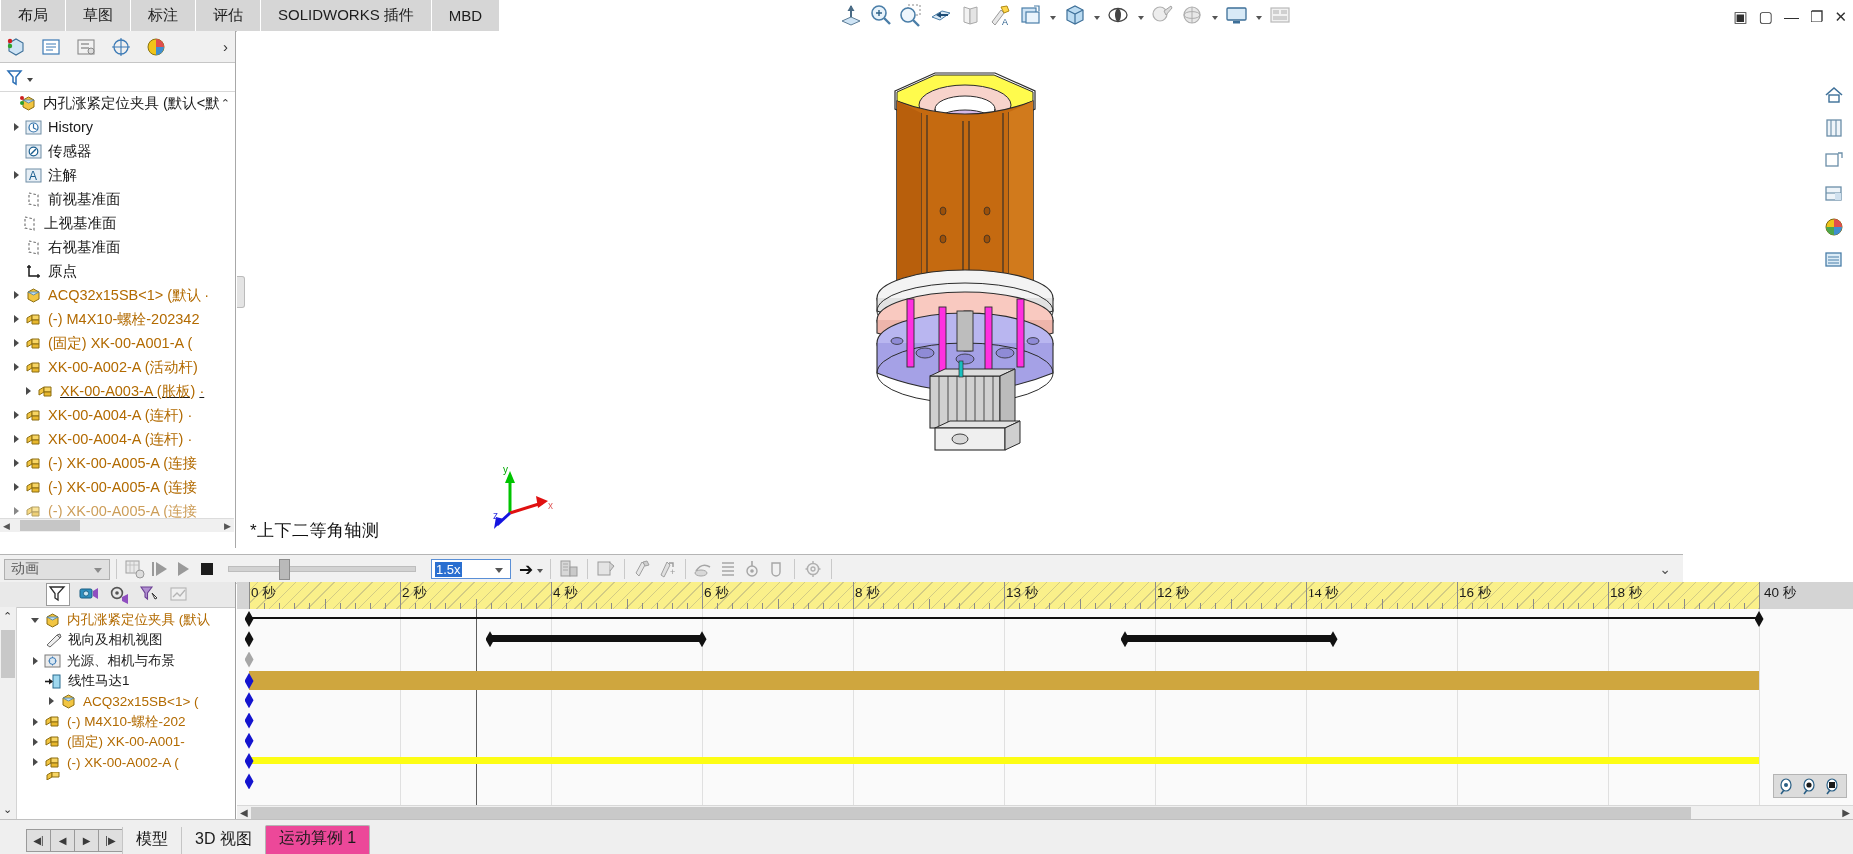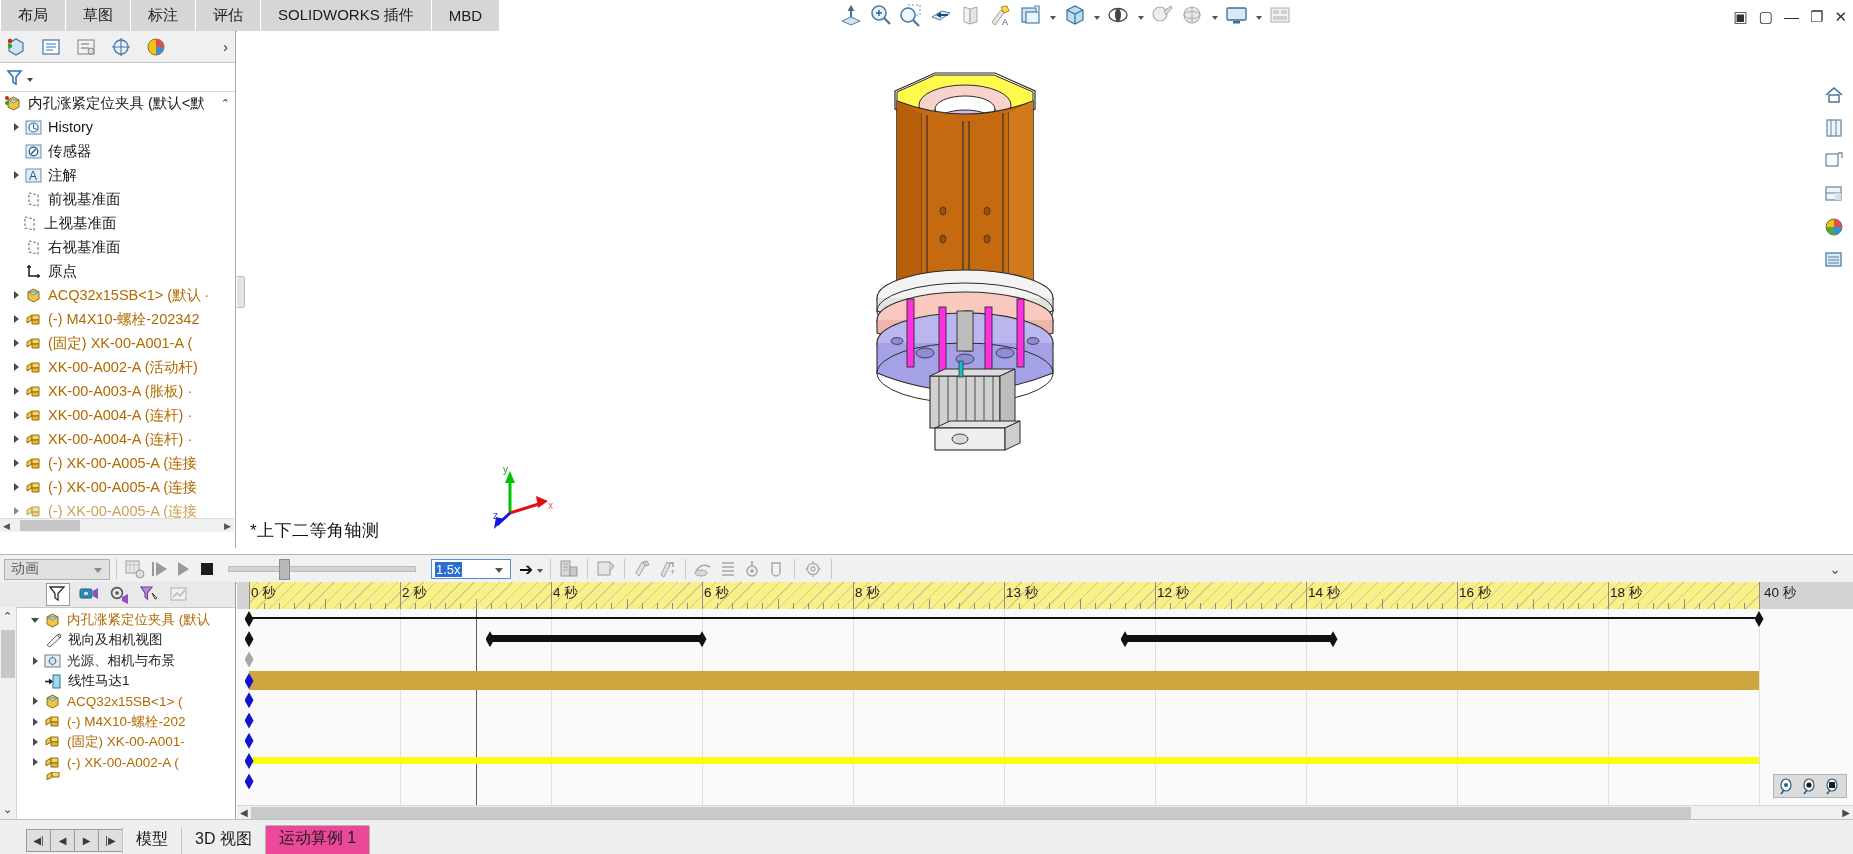--- a/index.html
+++ b/index.html
@@ -124,21 +124,21 @@
     position: absolute; right: 4px; top: 52px; width: 30px;
     display: flex; flex-direction: column; gap: 9px; align-items: center;
   }
   .rs-ico { width: 24px; height: 24px; }
 
   
   .triad { position: absolute; left: 255px; top: 430px; width: 70px; height: 70px; }
 
   
   .ms-toolbar {
-    position: absolute; left: 0; top: 554px; width: 1853px; height: 28px;
+    position: absolute; left: 0; top: 554px; width: 1683px; height: 28px;
     background: #f1f1f1; border-top: 1px solid #b5b5b5; border-bottom: 1px solid #cfcfcf;
     display: flex; align-items: center;
   }
   .ms-combo {
     margin-left: 4px; width: 106px; height: 21px; background: #e0e0e0;
     border: 1px solid #b0b0b0; display: flex; align-items: center;
     font-size: 14px; color: #5a5a5a; padding-left: 6px; box-sizing: border-box;
     position: relative;
   }
   .ms-combo .cb-caret {
@@ -455,21 +455,21 @@
       <span class="filter-funnel">
         <svg width="17" height="17" viewBox="0 0 17 17">
           <polygon points="2,2 15,2 10,8 10,15 7,13 7,8" fill="none" stroke="#2b6fb5" stroke-width="1.5"></polygon>
         </svg>
       </span>
       <span class="filter-caret"></span>
     </div>
 
     <div class="tree-scroll">
 
-      <div class="tree-row" style="padding-left:4px;">
+      <div class="tree-row" style="padding-left:19px;">
         <span class="tico">
           <svg width="19" height="19" viewBox="0 0 19 19">
             <polygon points="4,6 9.5,3 15,6 15,13 9.5,16 4,13" fill="#f2c541" stroke="#8c6d10" stroke-width="1"></polygon>
             <polygon points="4,6 9.5,9 15,6" fill="#bfe0f5" stroke="#4c7fa3" stroke-width="0.8"></polygon>
             <circle cx="3" cy="4" r="2" fill="#cf2020"></circle>
               <circle cx="3" cy="9" r="2" fill="#2ba02b"></circle>
           </svg>
         </span>
         <span class="tlabel">内孔涨紧定位夹具  (默认&lt;默</span>
         <span style="margin-left:auto;margin-right:4px;font-size:11px;color:#333;">⌃</span>
@@ -588,21 +588,21 @@
           </span>
         <span class="tico">
           <svg width="19" height="19" viewBox="0 0 19 19">
               <path d="M3 8 L8 5 L8 10 L3 13 Z" fill="#f2c541" stroke="#8c6d10" stroke-width="1"></path>
               <path d="M8 5 L15 5 L15 10 L8 10 Z" fill="#f7d564" stroke="#8c6d10" stroke-width="1"></path>
               <path d="M8 10 L15 10 L15 14 L8 14 Z" fill="#e8b82e" stroke="#8c6d10" stroke-width="1"></path>
             </svg>
         </span>
         <span class="tlabel orange">XK-00-A002-A  (活动杆)</span>
       </div>
-      <div class="tree-row" style="padding-left:8px;">
+      <div class="tree-row" style="padding-left:20px;text-decoration:underline;">
         <span class="tw">
             <span class="arrow"></span>
           </span>
         <span class="tico">
           <svg width="19" height="19" viewBox="0 0 19 19">
               <path d="M3 8 L8 5 L8 10 L3 13 Z" fill="#f2c541" stroke="#8c6d10" stroke-width="1"></path>
               <path d="M8 5 L15 5 L15 10 L8 10 Z" fill="#f7d564" stroke="#8c6d10" stroke-width="1"></path>
               <path d="M8 10 L15 10 L15 14 L8 14 Z" fill="#e8b82e" stroke="#8c6d10" stroke-width="1"></path>
             </svg>
         </span>
@@ -1001,21 +1001,21 @@
       <div class="ms-row" style="padding-left:27px;">
         <span class="tico">
           <svg width="19" height="19" viewBox="0 0 19 19">
               <rect x="9" y="3" width="7" height="13" fill="#9fd8ef" stroke="#2b6d90" stroke-width="1"></rect>
               <path d="M1 9.5 h7" stroke="#1b1b1b" stroke-width="1.6"></path>
               <polygon points="9,9.5 5,6.5 5,12.5" fill="#1b1b1b"></polygon>
             </svg>
         </span>
         <span class="tlabel">线性马达1</span>
       </div>
-      <div class="ms-row" style="padding-left:10px;">
+      <div class="ms-row" style="padding-left:26px;">
         <span class="tw">
             <span class="arrow"></span>
           </span>
         <span class="tico">
           <svg width="19" height="19" viewBox="0 0 19 19">
               <polygon points="4,6 9.5,3 15,6 15,13 9.5,16 4,13" fill="#f2c541" stroke="#8c6d10" stroke-width="1"></polygon>
               <polygon points="4,6 9.5,9 15,6" fill="#bfe0f5" stroke="#4c7fa3" stroke-width="0.8"></polygon>
             </svg>
         </span>
         <span class="tlabel orange">ACQ32x15SB&lt;1&gt;  (</span>
@@ -1083,21 +1083,21 @@
       <div class="tl-tick-label" style="left:316px;">4 秒</div>
       <div class="tl-major" style="left:465px;"></div>
       <div class="tl-tick-label" style="left:467px;">6 秒</div>
       <div class="tl-major" style="left:616px;"></div>
       <div class="tl-tick-label" style="left:618px;">8 秒</div>
       <div class="tl-major" style="left:767px;"></div>
       <div class="tl-tick-label" style="left:769px;">13 秒</div>
       <div class="tl-major" style="left:918px;"></div>
       <div class="tl-tick-label" style="left:920px;">12 秒</div>
       <div class="tl-major" style="left:1069px;"></div>
-      <div class="tl-tick-label" style="left:1071px;">14 秒</div>
+      <div class="tl-tick-label" style="left:1071px;font-family:Liberation Serif, serif;">14 秒</div>
       <div class="tl-major" style="left:1220px;"></div>
       <div class="tl-tick-label" style="left:1222px;">16 秒</div>
       <div class="tl-major" style="left:1371px;"></div>
       <div class="tl-tick-label" style="left:1373px;">18 秒</div>
       <div class="tl-major" style="left:1522px;"></div>
       <div class="tl-tick-label" style="left:1527px;">40 秒</div>
       <div id="minor-ticks">
           <div class="tl-minor" style="left: 27.1px; height: 6px;"></div>
           <div class="tl-minor" style="left: 42.2px; height: 6px;"></div>
           <div class="tl-minor" style="left: 57.3px; height: 6px;"></div>

